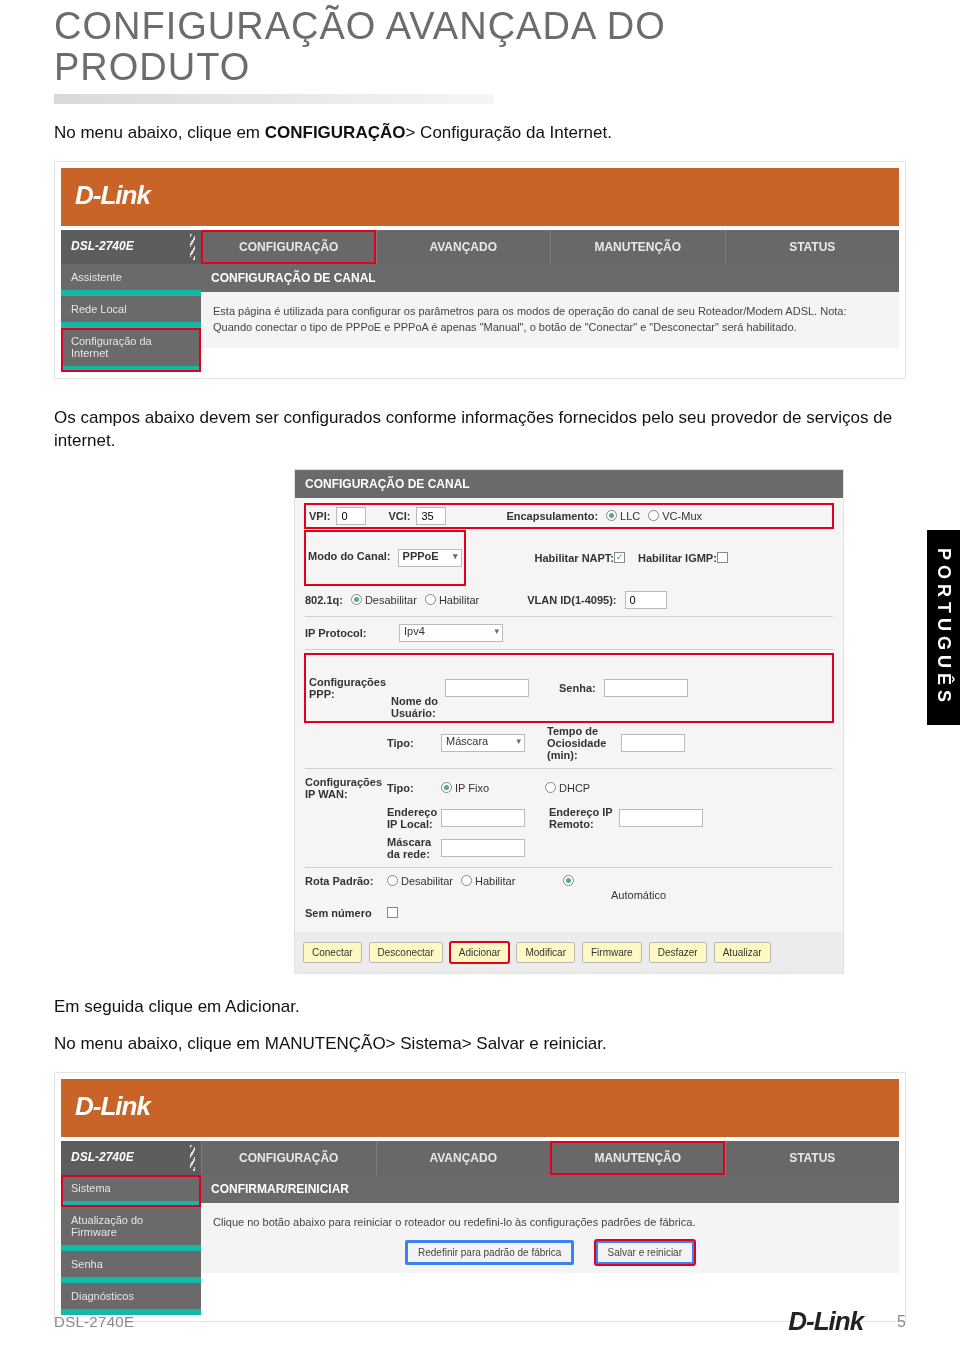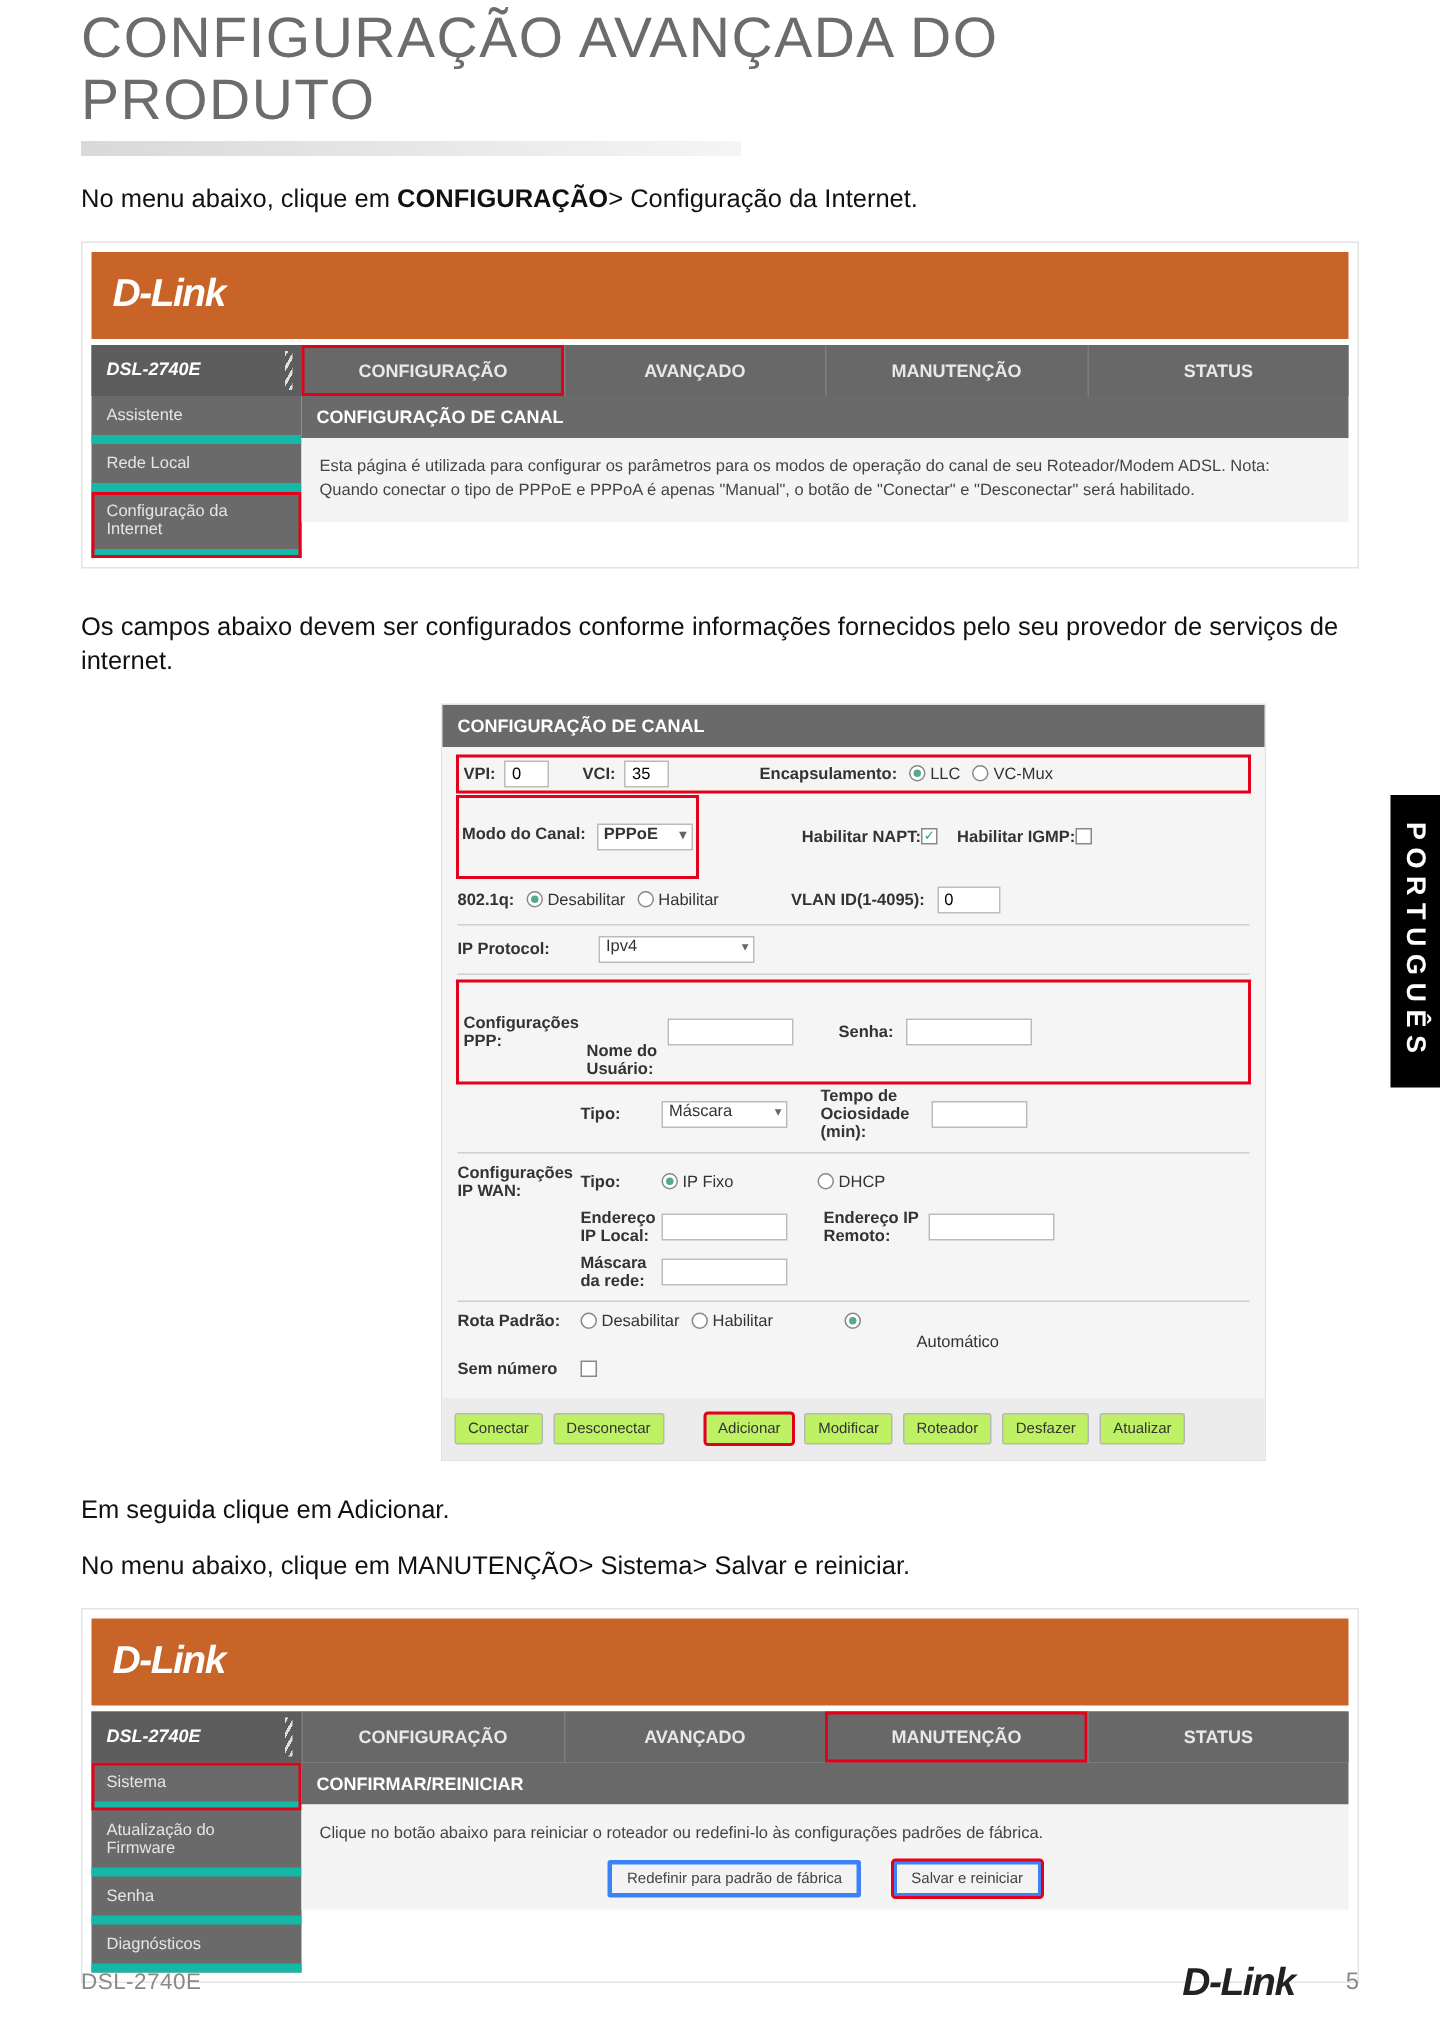--- a/index.html
+++ b/index.html
@@ -32,22 +32,22 @@
   .inp { border: 1px solid #bbb; background: #fff; height: 18px; font-size: 11px; padding: 1px 4px; }
   .sel { border: 1px solid #bbb; background: #fff; height: 18px; font-size: 11px; padding: 0 14px 0 4px; position: relative; display: inline-block; }
   .sel::after { content: "▾"; position: absolute; right: 3px; top: 1px; font-size: 9px; color: #666; }
   .radio { display: inline-block; width: 11px; height: 11px; border: 1px solid #888; border-radius: 50%; vertical-align: middle; margin-right: 3px; background: #fff; }
   .radio.on::after { content: ""; display: block; width: 5px; height: 5px; background: #5a8; border-radius: 50%; margin: 2px; }
   .chk { display: inline-block; width: 11px; height: 11px; border: 1px solid #888; vertical-align: middle; background: #fff; margin-right: 3px; }
   .chk.on::after { content: "✓"; font-size: 9px; line-height: 9px; color: #2a7; display: block; text-align: center; }
   .hl-box { outline: 2px solid #e2001a; outline-offset: -1px; }
   hr.sep { border: none; border-top: 1px solid #cfcfcf; margin: 4px 0; }
   .btn-row { background: #ececec; padding: 10px 8px; display: flex; gap: 7px; }
-  .btn { border: 1px solid #b8b8b8; background: #bef264; font-size: 10px; padding: 4px 8px; color: #333; border-radius: 2px; }
-  .btn.hl { outline: 2px solid #e2001a; outline-offset: -1px; margin-left: 20px; }
+  .btn { border: 1px solid #b8b8b8; background: #fef9c3; font-size: 10px; padding: 4px 8px; color: #333; border-radius: 2px; }
+  .btn.hl { outline: 2px solid #e2001a; outline-offset: -1px; }
   .lang-tab { position: absolute; right: 0; top: 530px; writing-mode: vertical-rl; background: #000; color: #fff; font-weight: bold; font-size: 18px; letter-spacing: 5px; padding: 18px 6px; }
   .footer { position: absolute; bottom: 18px; left: 54px; right: 54px; display: flex; justify-content: space-between; align-items: center; }
   .foot-model { font-size: 15px; color: #8a8a8a; letter-spacing: .3px; }
   .foot-logo { color: #222; font-style: italic; font-weight: bold; font-size: 26px; letter-spacing: -1px; }
   .foot-page { font-size: 16px; color: #8a8a8a; margin-left: 16px; }
   .foot-right { display: flex; align-items: center; gap: 18px; }
   .gap { display: inline-block; }
   .w30 { width: 30px; } .w40 { width: 42px; } .w60 { width: 64px; } .w80 { width: 84px; } .w100 { width: 104px; }
   .pad-l { margin-left: 8px; }
   .mid-btn { border: 3px solid #3b82f6; background: #f3f3f3; font-size: 10px; padding: 4px 10px; border-radius: 2px; }
@@ -197,21 +197,21 @@
       <div class="row">
         <span class="lbl" style="width:82px;">Sem número</span>
         <span class="chk"></span>
       </div>
     </div>
     <div class="btn-row">
       <span class="btn">Conectar</span>
       <span class="btn">Desconectar</span>
       <span class="btn hl">Adicionar</span>
       <span class="btn">Modificar</span>
-      <span class="btn">Roteador</span>
+      <span class="btn">Firmware</span>
       <span class="btn">Desfazer</span>
       <span class="btn">Atualizar</span>
     </div>
   </div>
 
   <p class="body-text" style="margin-top:22px;">Em seguida clique em Adicionar.</p>
   <p class="body-text" style="margin-top:14px;">No menu abaixo, clique em MANUTENÇÃO&gt; Sistema&gt; Salvar e reiniciar.</p>
 
   <div class="shot">
     <div class="shot-inner">

